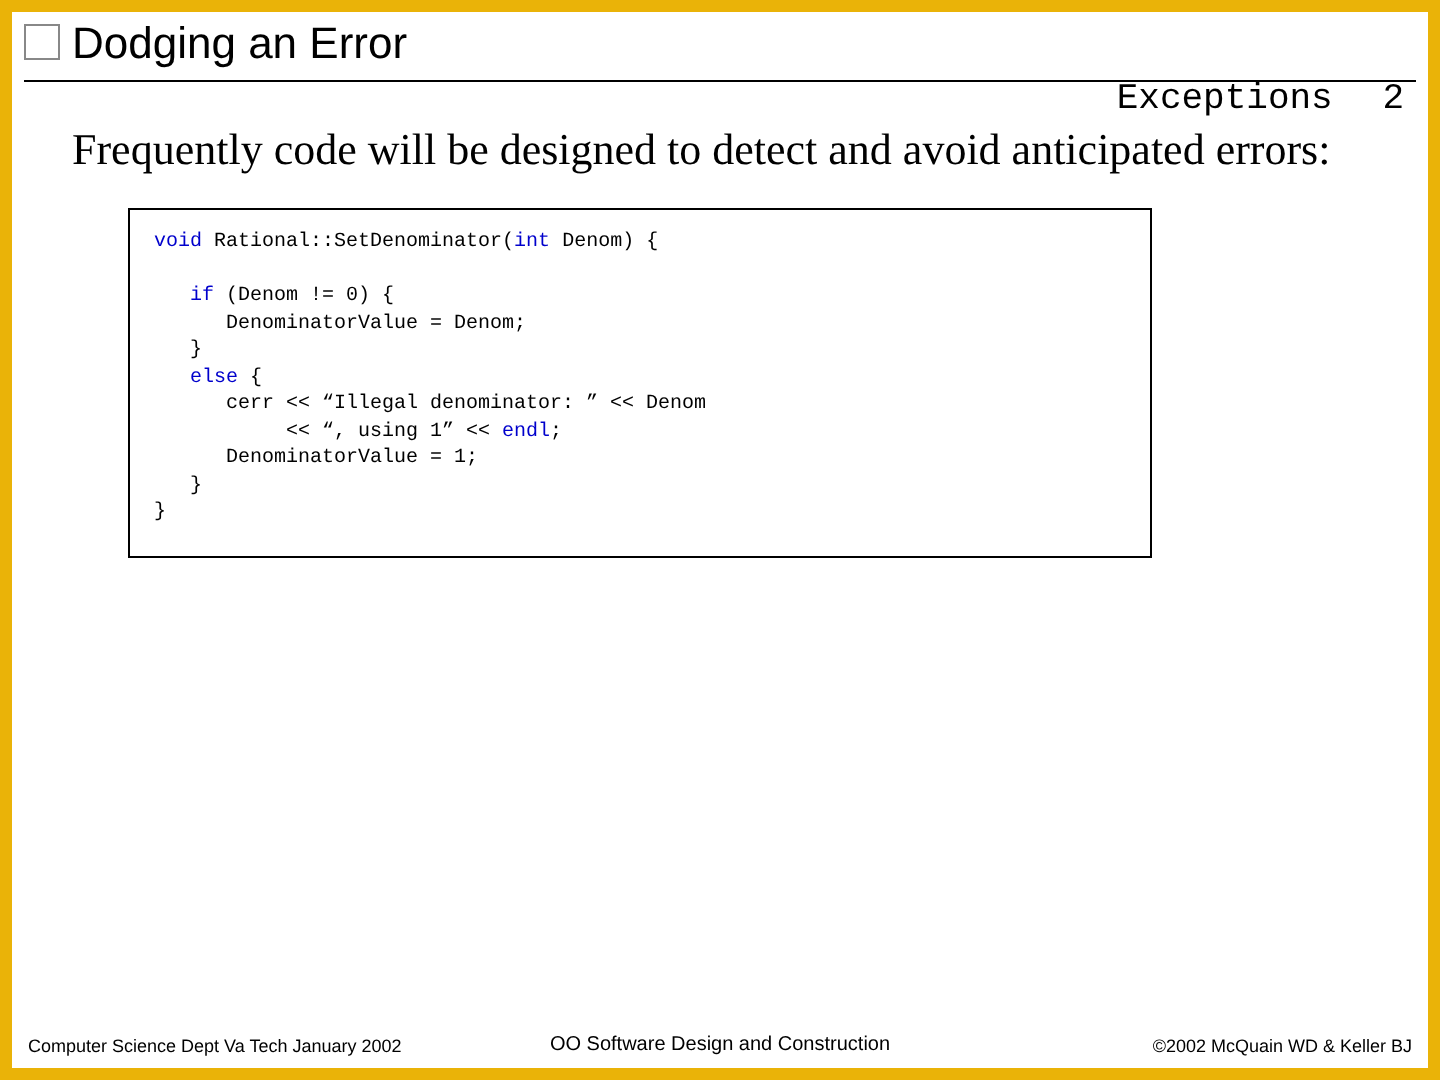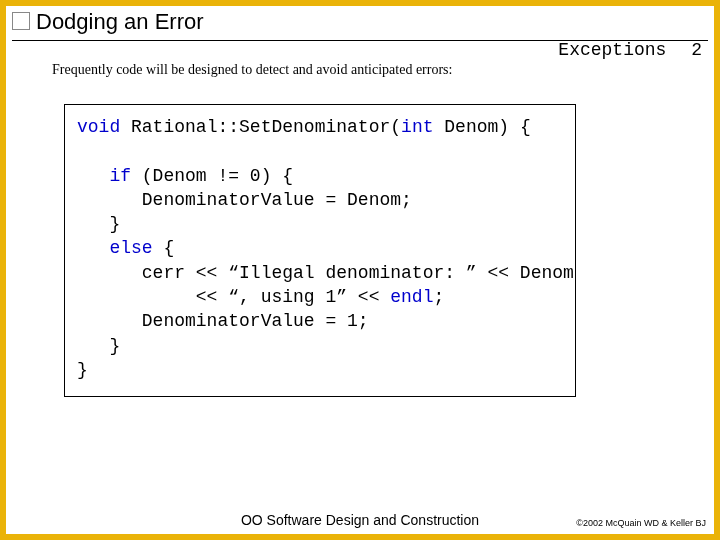--- a/index.html
+++ b/index.html
@@ -51,37 +51,37 @@
   .header-rule {
     position: absolute;
     left: 6px;
     right: 6px;
     top: 34px;
     height: 0;
     border-top: 1px solid #000;
   }
   .intro {
     position: absolute;
-    left: 46px;
+    left: 30px;
     top: 56px;
-    font-size: 14px;
+    font-size: 22px;
   }
   .code-box {
     position: absolute;
     left: 58px;
     top: 98px;
     width: 512px;
     border: 1px solid #000;
     padding: 10px 12px 14px 12px;
     box-sizing: border-box;
   }
   .code-box pre {
     margin: 0;
     font-family: "Courier New", Courier, monospace;
-    font-size: 18px;
+    font-size: 10px;
     line-height: 1.35;
     white-space: pre;
   }
   .kw { color: #0000cc; }
   .outro {
     position: absolute;
     left: 38px;
     top: 350px;
     font-size: 18px;
   }
@@ -92,21 +92,21 @@
     font-family: Arial, Helvetica, sans-serif;
     font-size: 9px;
   }
   .footer-center {
     position: absolute;
     left: 0;
     right: 0;
     bottom: 6px;
     text-align: center;
     font-family: Arial, Helvetica, sans-serif;
-    font-size: 14px;
+    font-size: 10px;
   }
   .footer-right {
     position: absolute;
     right: 8px;
     bottom: 6px;
     font-family: Liberation Sans, sans-serif;
     font-size: 9px;
   }
 </style>
 </head>
@@ -135,16 +135,17 @@
 <span>   }</span>
 <span class="kw">   else</span><span> {</span>
 <span>      cerr &lt;&lt; “Illegal denominator: ” &lt;&lt; Denom</span>
 <span>           &lt;&lt; “, using 1” &lt;&lt; </span><span class="kw">endl</span><span>;</span>
 <span>      DenominatorValue = 1;</span>
 <span>   }</span>
 <span>}</span></pre>
   </div>
 
 
+  <div class="footer-left">Computer Science Dept Va Tech January 2002</div>
   <div class="footer-center">OO Software Design and Construction</div>
   <div class="footer-right">©2002 McQuain WD &amp; Keller BJ</div>
 
 </div>
 
 </body></html>

